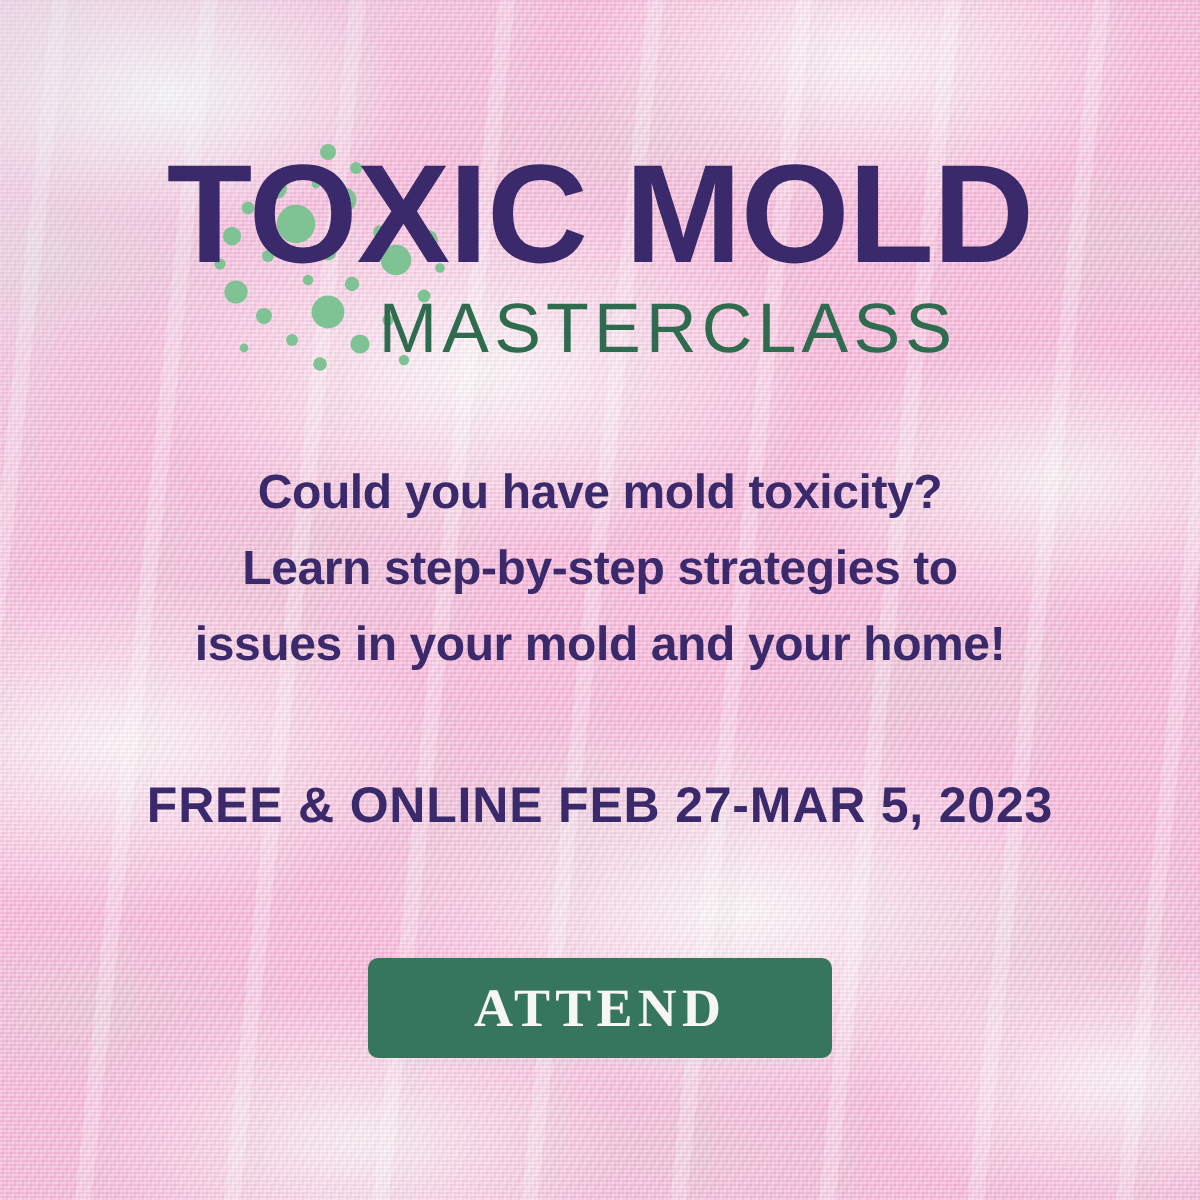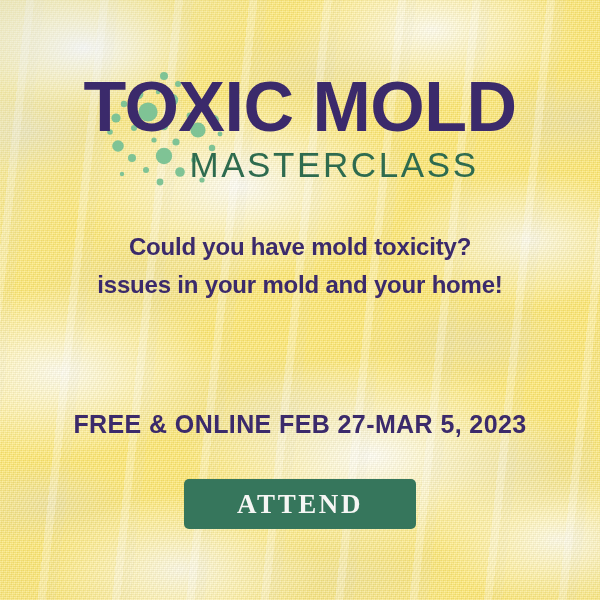--- a/index.html
+++ b/index.html
@@ -139,21 +139,21 @@
     line-height: 38px;
     font-weight: bold;
     letter-spacing: -0.2px;
   }
   .headline div { white-space: nowrap; }
 
   
   .dateline {
     position: absolute;
     left: 0;
-    top: 409px;
+    top: 388px;
     width: 600px;
     text-align: center;
     color: #3B2A6B;
     font-size: 25px;
     line-height: 30px;
     font-weight: bold;
     letter-spacing: 0.4px;
     white-space: nowrap;
   }
 
@@ -179,21 +179,21 @@
     letter-spacing: 2.6px;
     text-align: center;
     line-height: 50px;
     cursor: pointer;
     padding: 0;
   }
 </style>
 </head>
 <body>
 
-<div id="ad" style="background-color: #fde047;">
+<div id="ad" style="background-color: #f9a8d4;">
 
   <div class="tex tex-a"></div>
   <div class="tex tex-b"></div>
   <div class="tex tex-streak"></div>
   <div class="tex tex-grain"></div>
   <div class="tex tex-vig"></div>
 
   <div class="content">
 
     <div class="logo-block">
@@ -231,20 +231,21 @@
           <circle cx="104" cy="116" r="2.6" fill="#7FC395"></circle>
         </svg>
 
       <div class="wordmark" style="color: rgb(59, 42, 107);">TOXIC MOLD</div>
 
       <div class="masterclass" style="color: rgb(46, 107, 79);">MASTERCLASS</div>
     </div>
 
     <div class="headline" style="color: rgb(59, 42, 107);">
       <div>Could you have mold toxicity?</div>
+      <div>Learn step-by-step strategies to</div>
       <div>issues in your mold and your home!</div>
     </div>
 
     <div class="dateline" style="color: rgb(59, 42, 107);">FREE &amp; ONLINE FEB 27-MAR 5, 2023</div>
 
     <div class="cta-wrap">
       <button class="cta" style="background-color: rgb(54, 118, 92); color: rgb(246, 246, 244); font-family: Liberation Serif, serif;">ATTEND</button>
     </div>
 
   </div>

